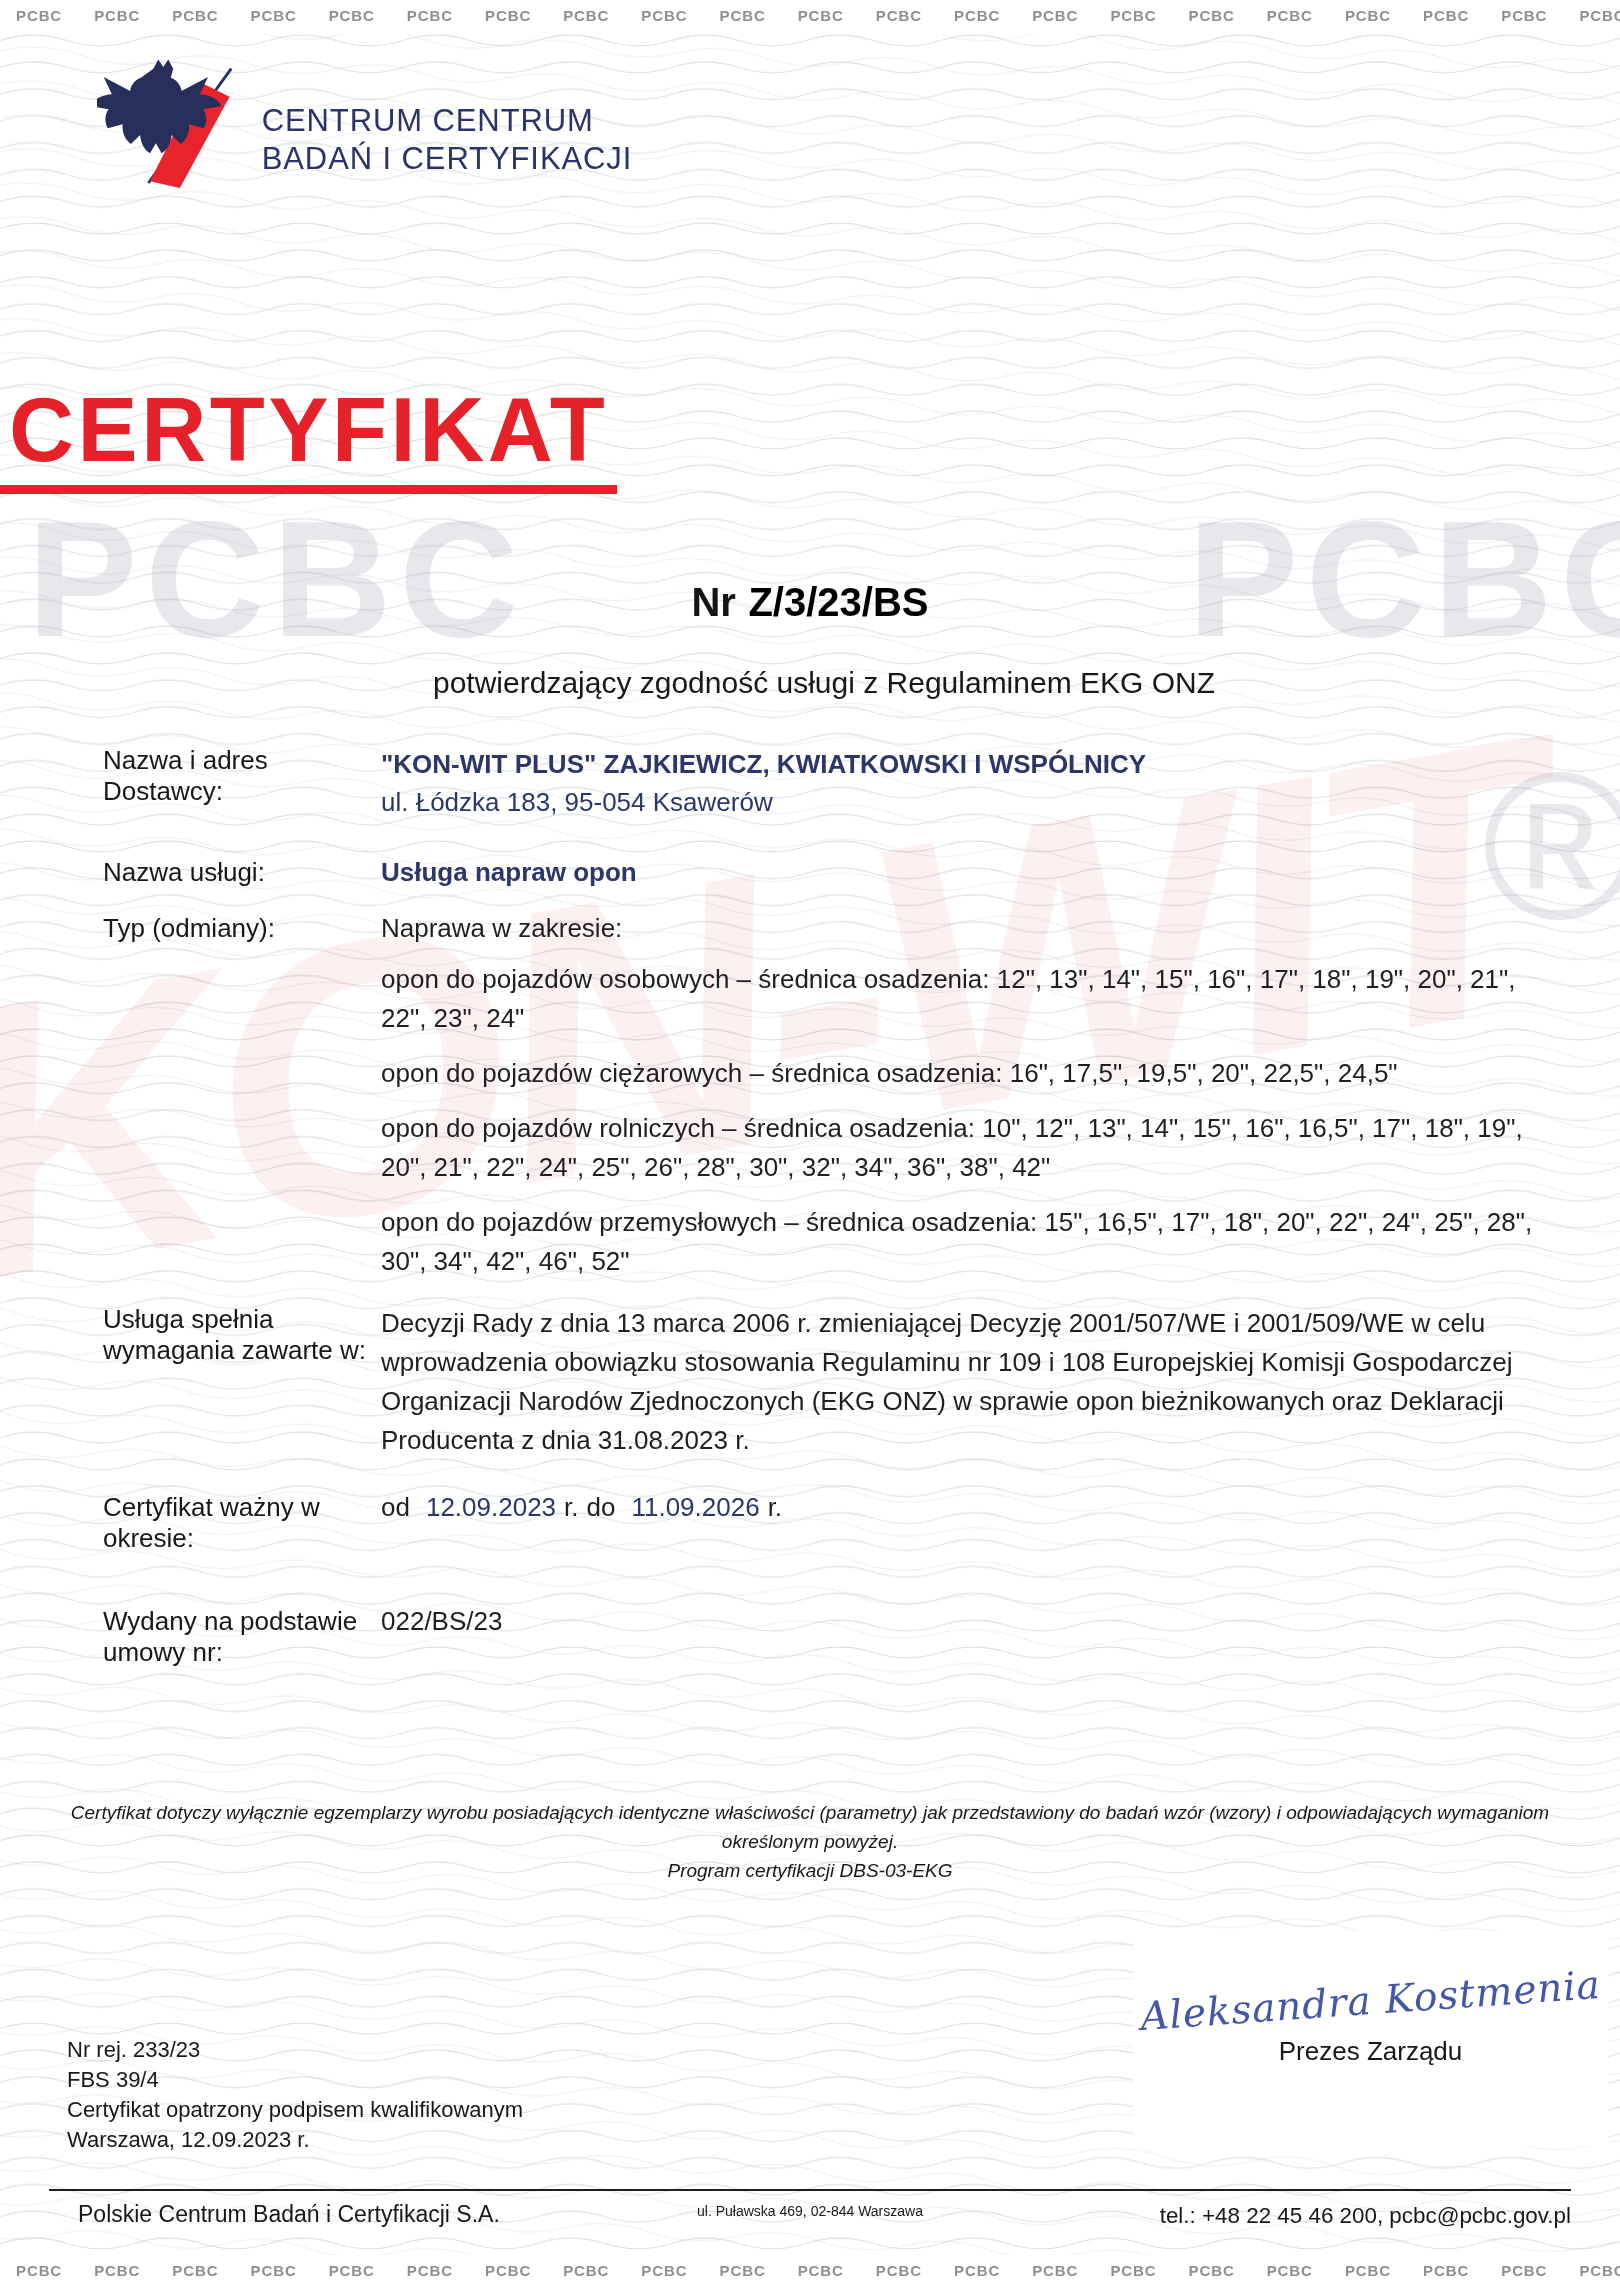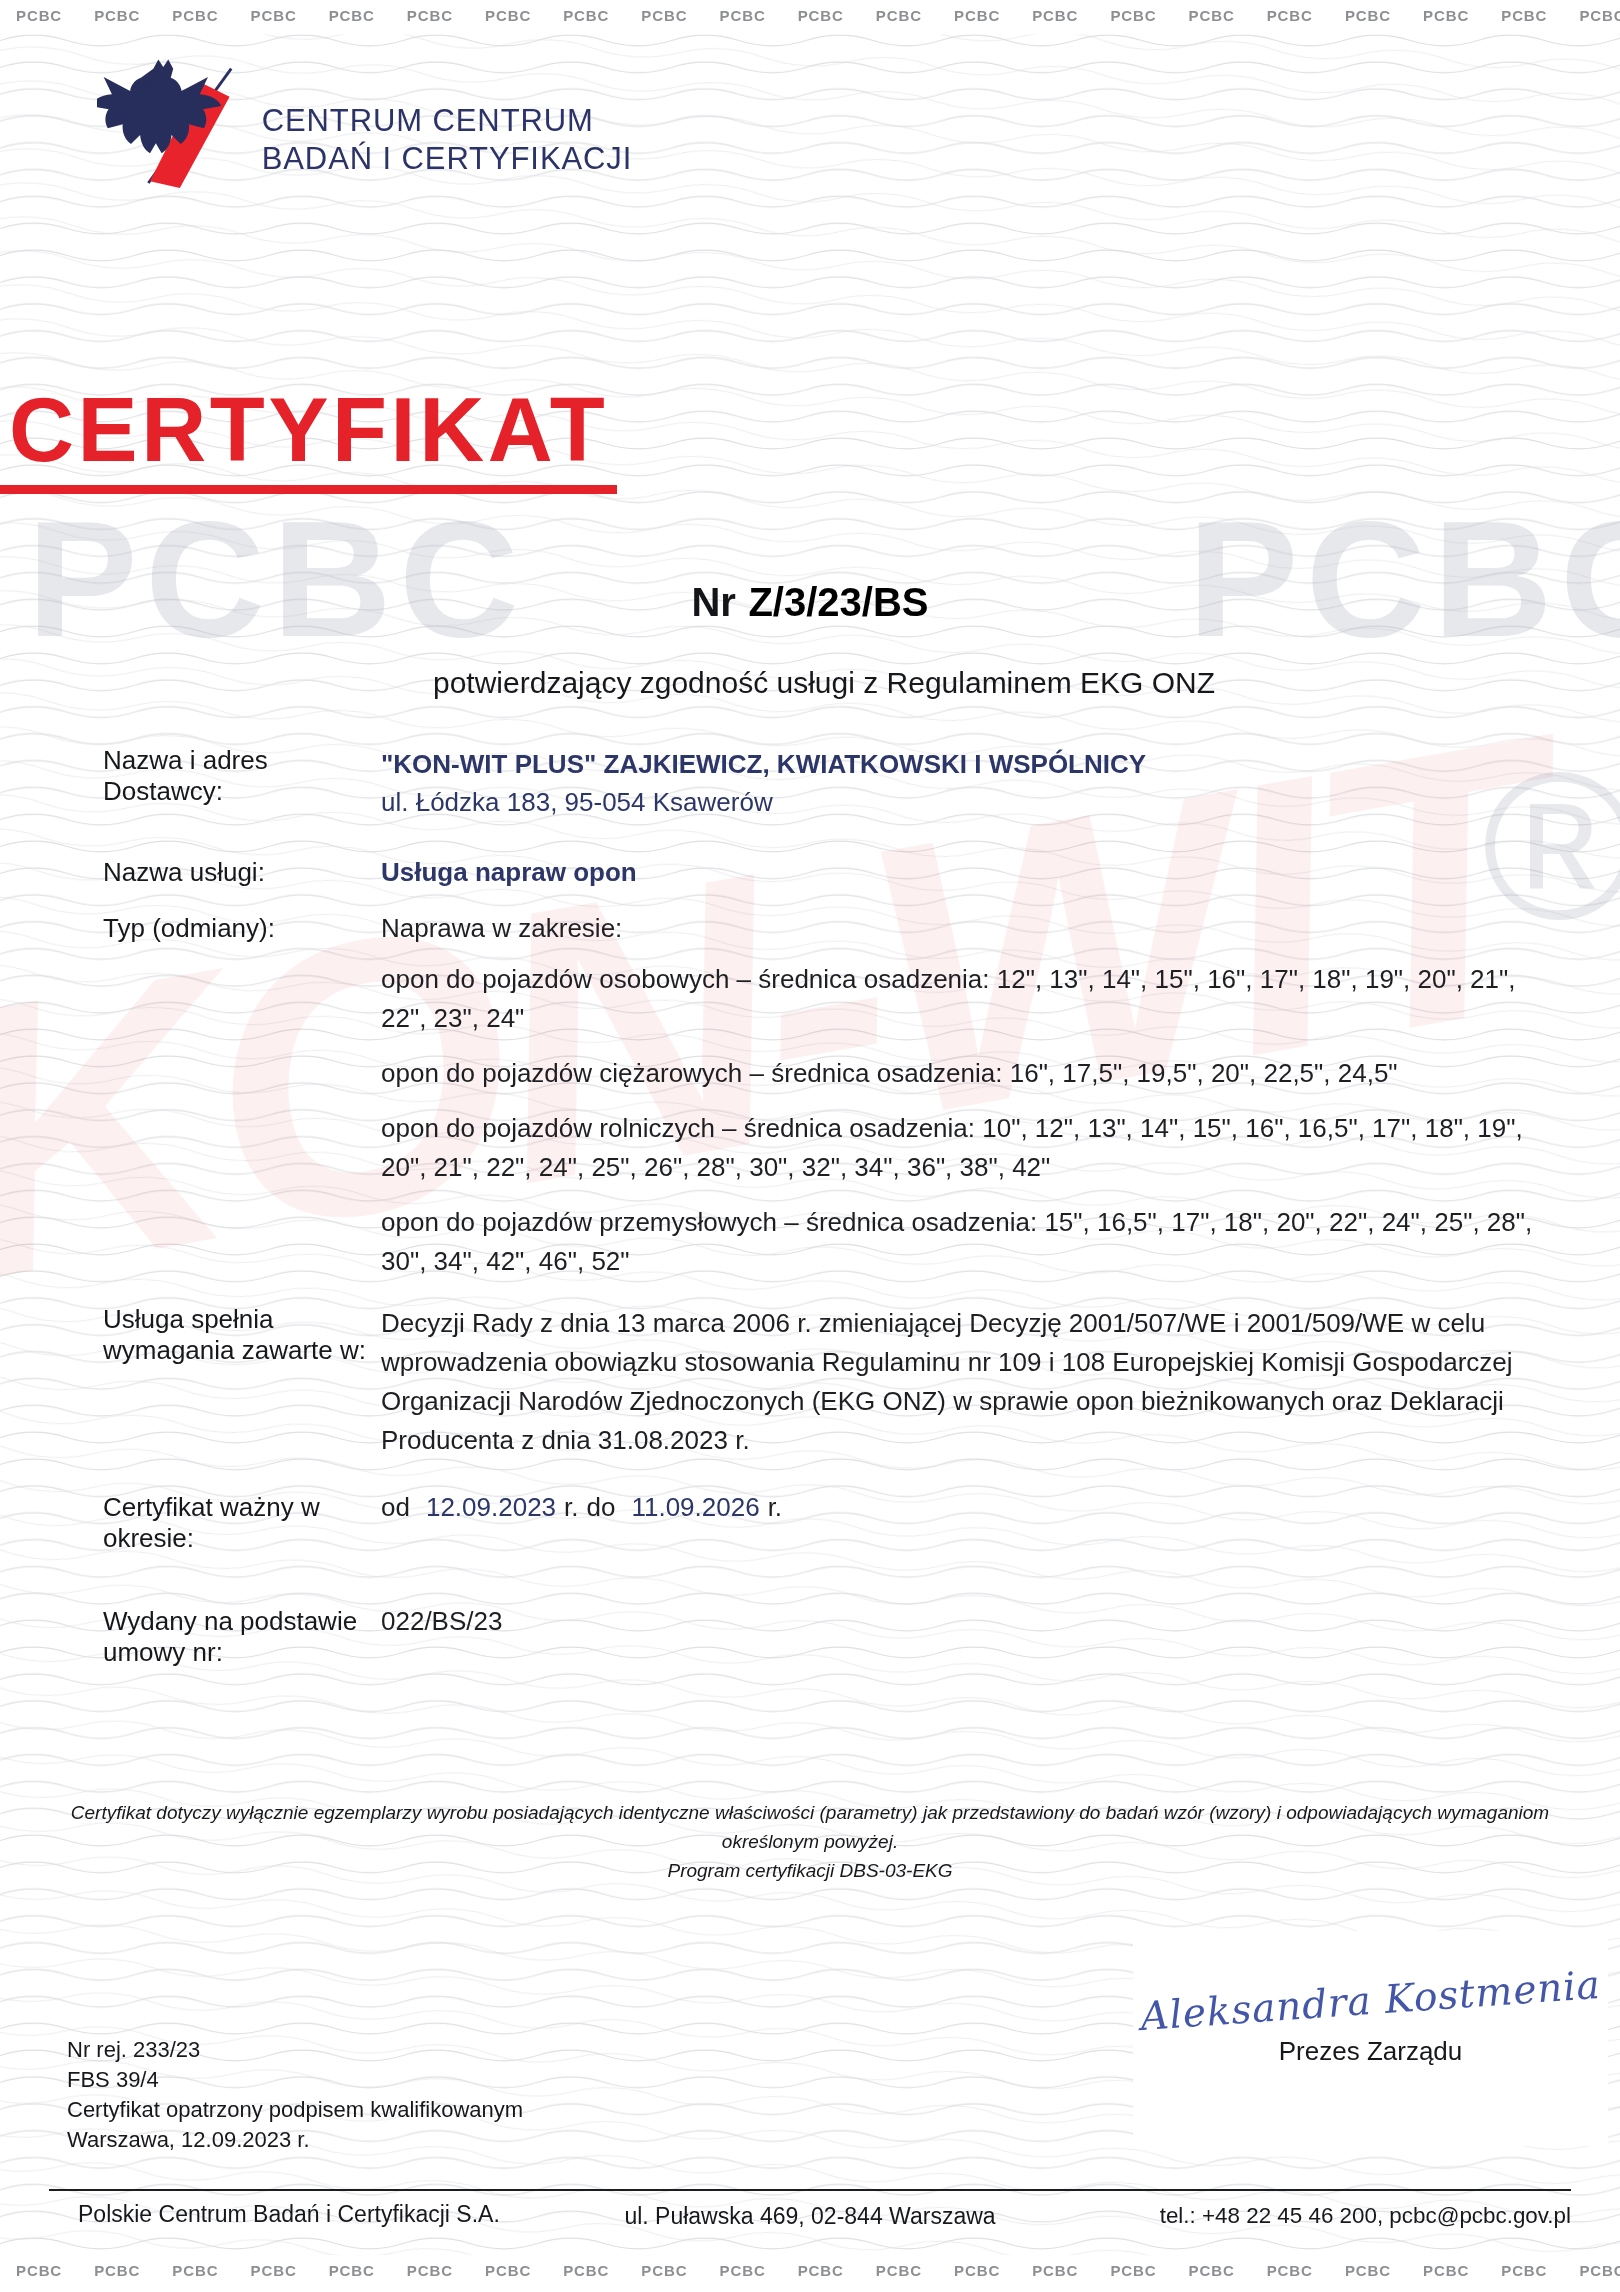--- a/index.html
+++ b/index.html
@@ -76,21 +76,21 @@
     color:#4356a8;transform:rotate(-4deg);letter-spacing:0.9px;white-space:nowrap;
   }
   .sig-title{margin-top:12.5px;font-size:26px;color:#17181c;}
   
   .registry{position:absolute;left:67px;top:2035px;font-size:22px;line-height:30px;z-index:2;color:#17181c;}
   .registry div{white-space:nowrap;}
   
   .footer-line{position:absolute;left:49px;right:49px;top:2189px;height:2.2px;background:#1d1e22;z-index:2;}
   .footer-row{position:absolute;left:49px;right:49px;top:2201px;z-index:2;font-size:23px;color:#17181c;}
   .footer-company{position:absolute;left:29px;top:0;}
-  .footer-address{position:absolute;left:0;right:0;text-align:center;top:1.8px;font-size:23px;}
+  .footer-address{position:absolute;left:0;right:0;text-align:center;top:1.8px;font-size:14px;}
   .footer-contact{position:absolute;right:0;top:1.8px;font-size:22.4px;}
 </style>
 </head>
 <body>
 
 <div class="page">
 
   <svg class="waves" width="1620" height="2293" xmlns="http://www.w3.org/2000/svg" viewBox="0 0 1809 2560">
     <defs>
       <pattern id="wv" width="150" height="30" patternUnits="userSpaceOnUse">

